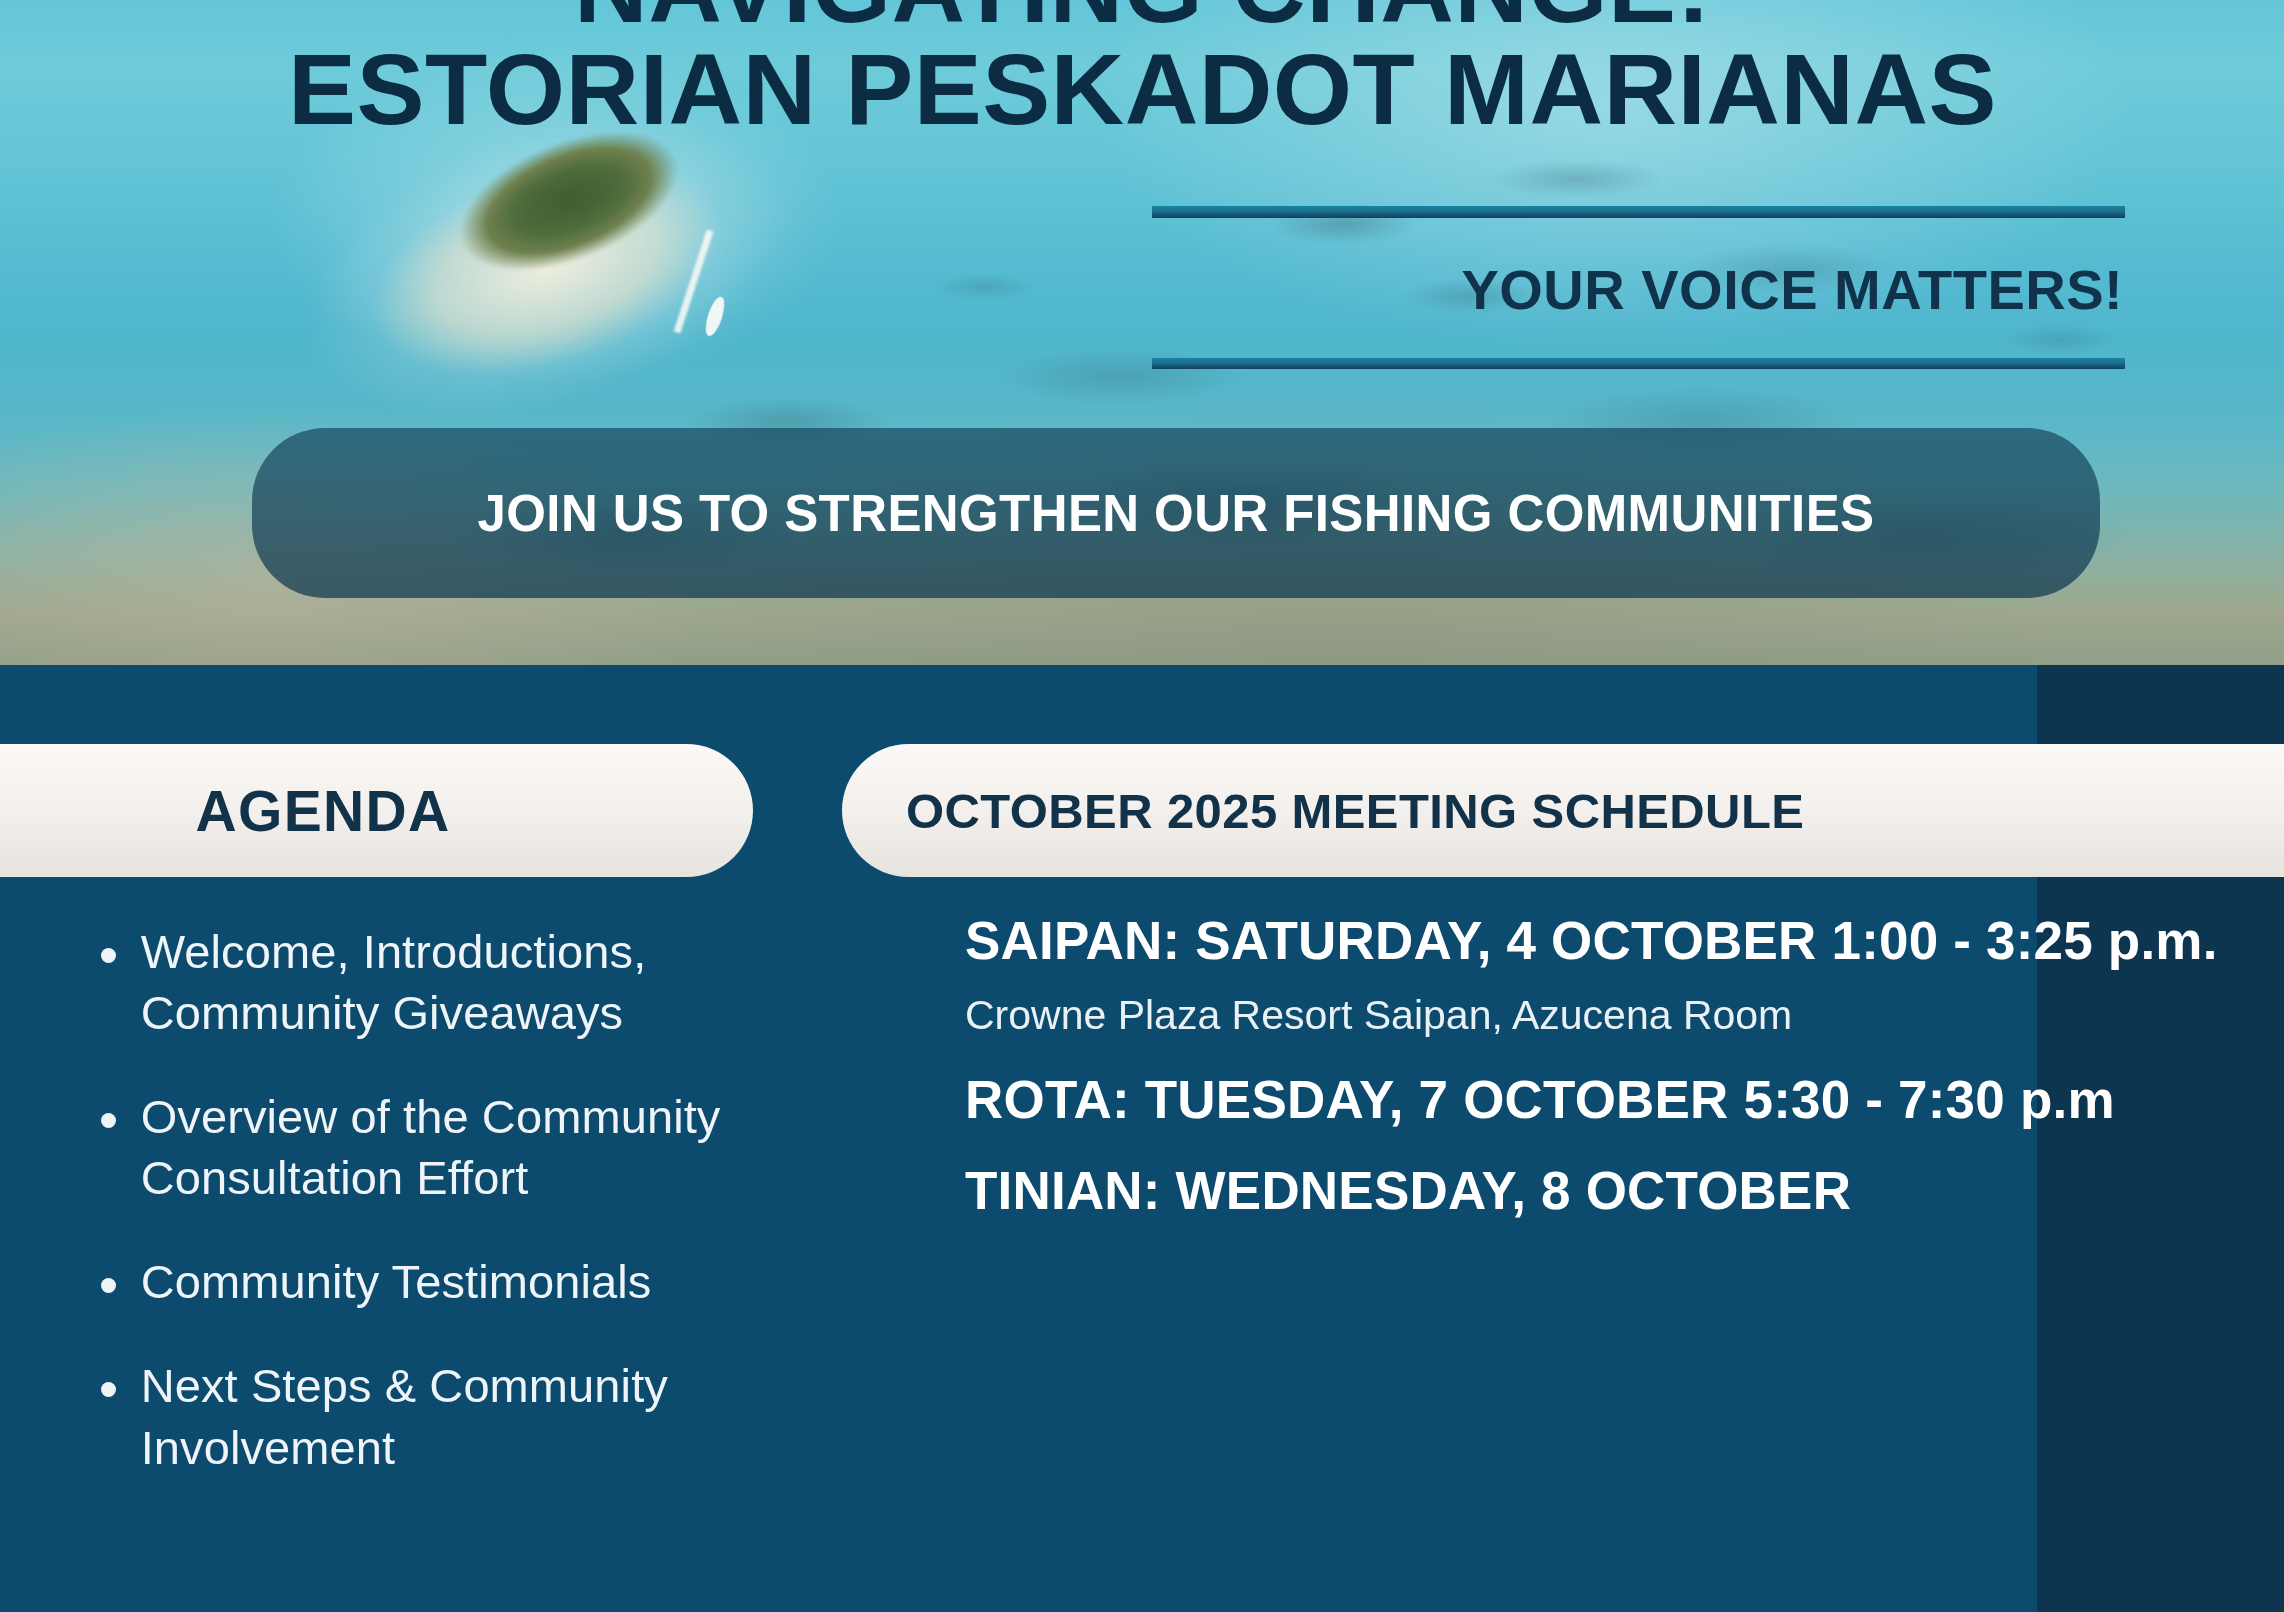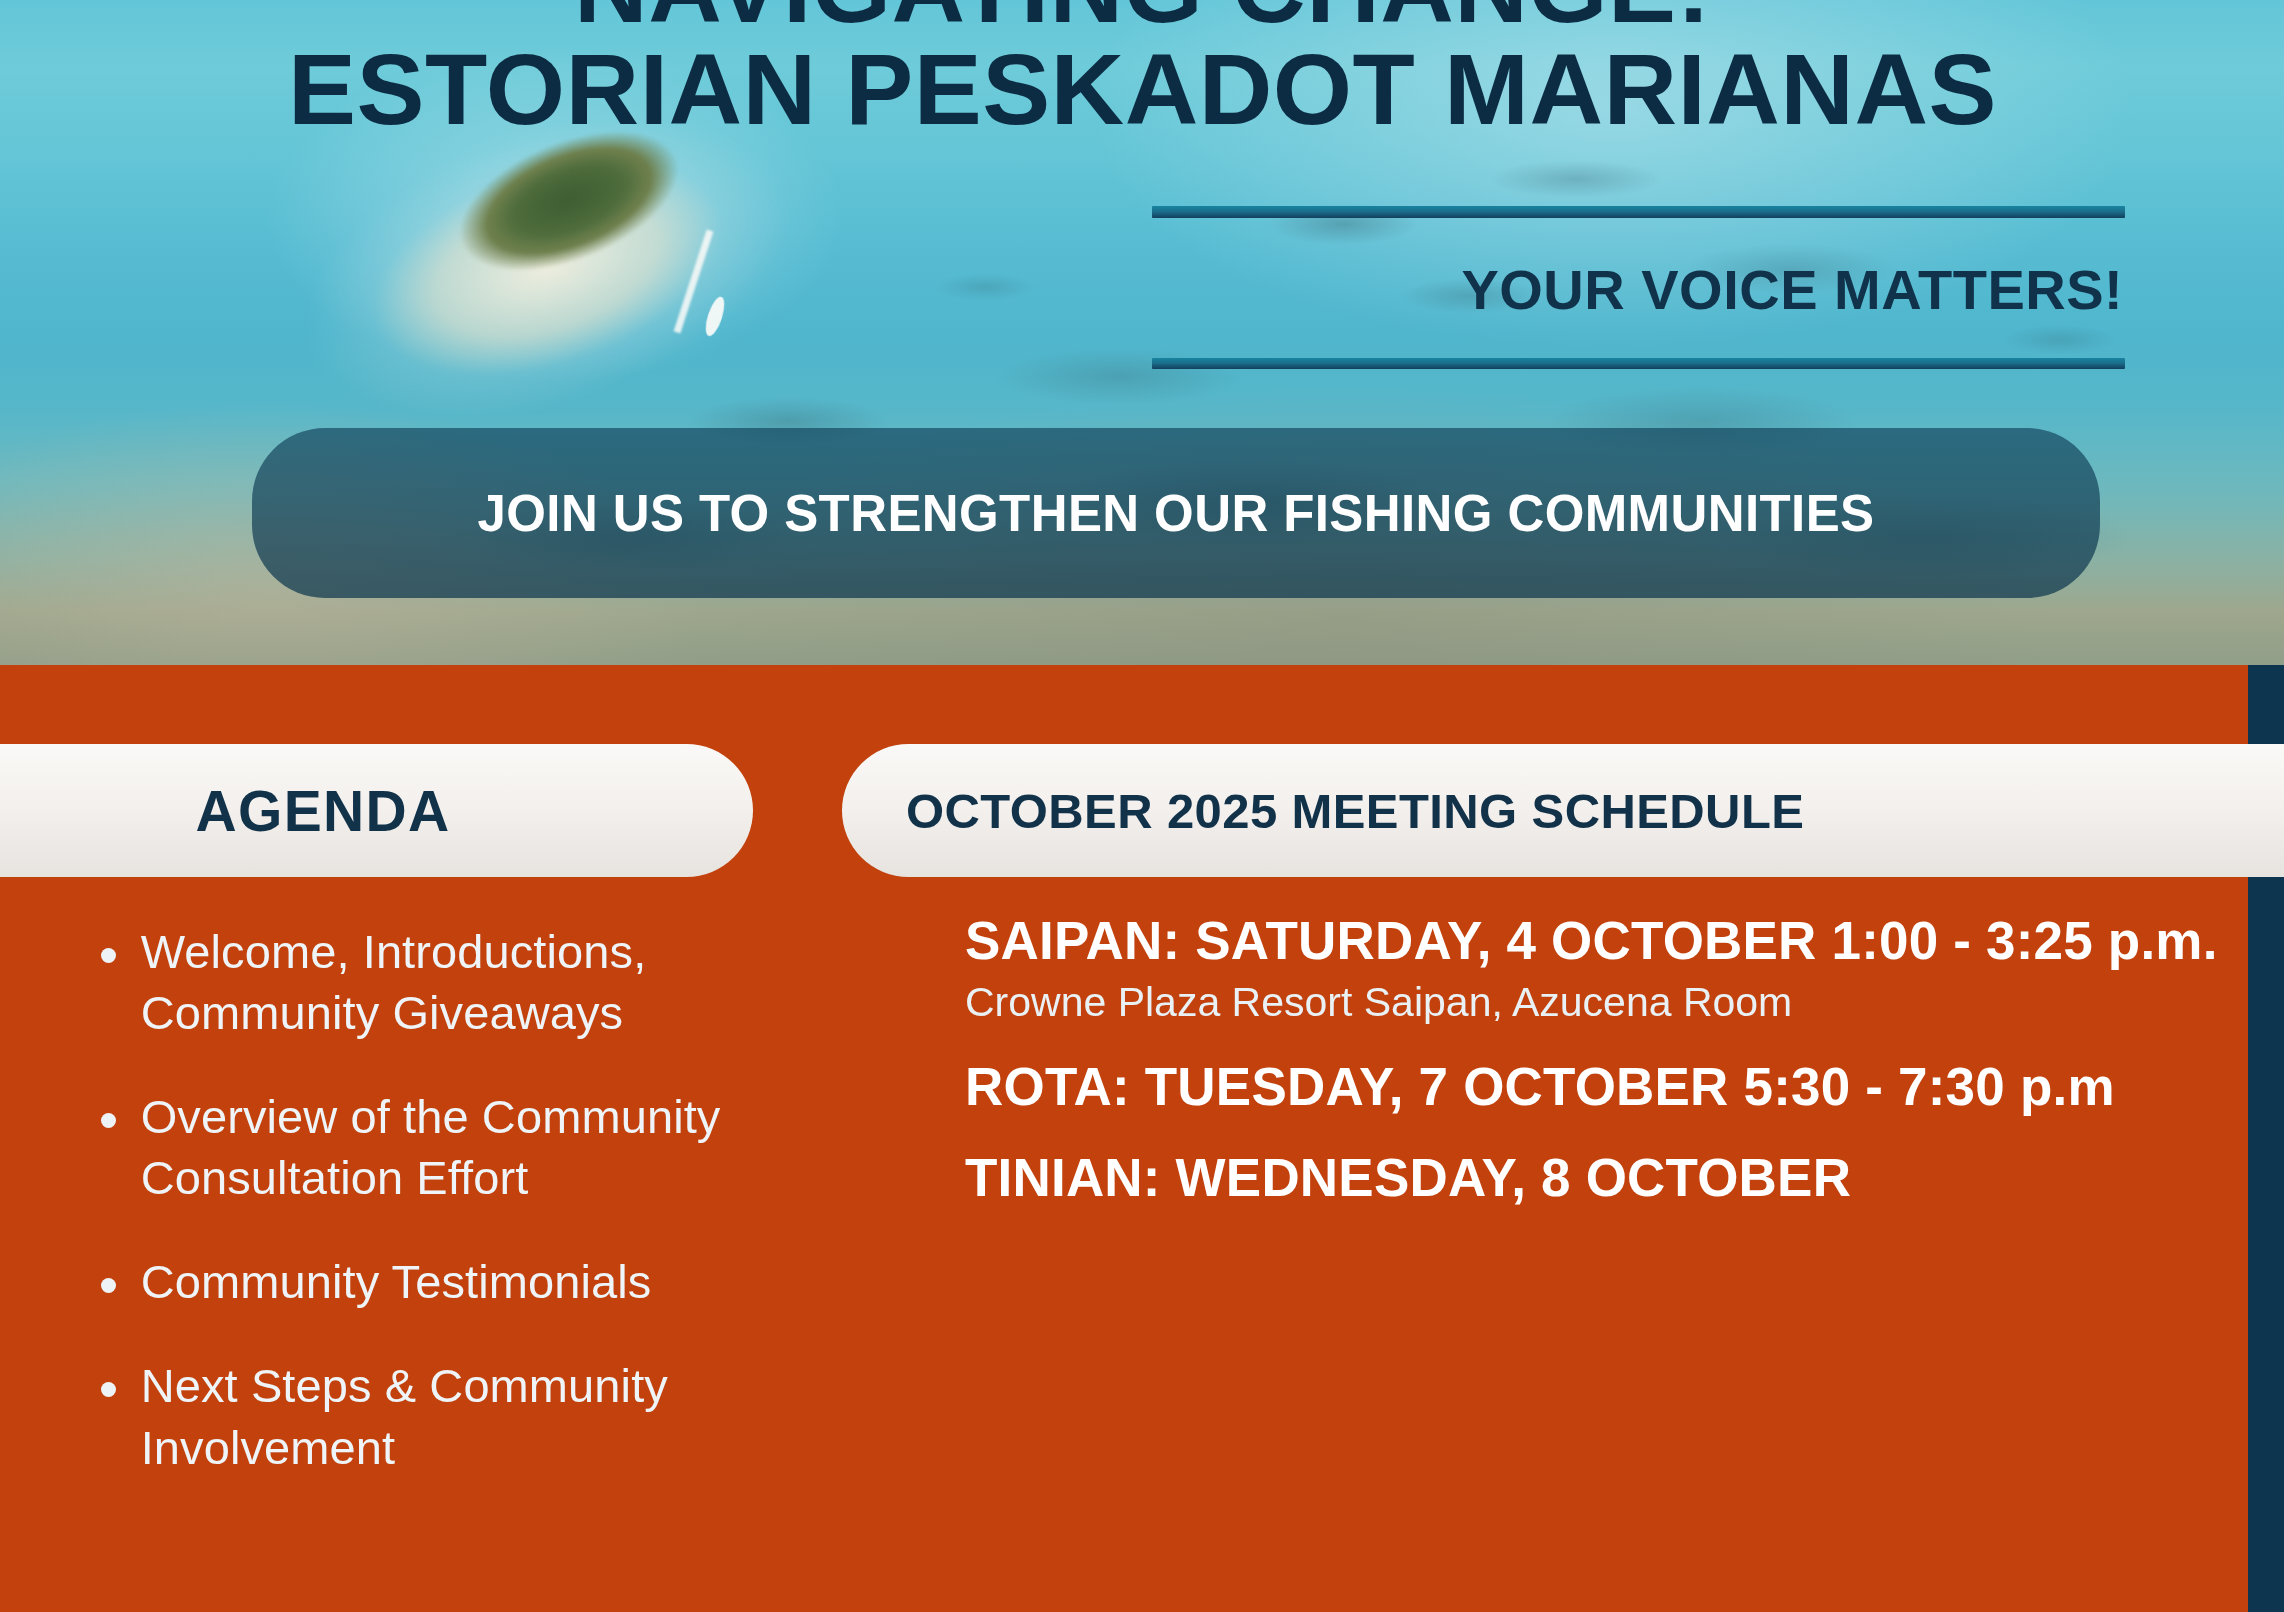--- a/index.html
+++ b/index.html
@@ -175,23 +175,23 @@
     font-size:51px;
     letter-spacing:0.4px;
     color:#ffffff;
     white-space:nowrap;
   }
 
   
   .body-area {
     position:absolute;
     left:0; top:665px;
-    width:2248px;
+    width:2037px;
     height:948px;
-    background:#c2410c;
+    background:#0c4a6e;
   }
 
   
   .pill-row {
     position:absolute;
     left:0; top:79px;
     width:2285px;
     height:133px;
   }
   .pill {
@@ -270,21 +270,21 @@
     line-height:1.20;
     color:#ffffff;
     letter-spacing:0.2px;
   }
   .sched-where {
     font-family:"Liberation Sans", sans-serif;
     font-weight:normal;
     font-size:41px;
     line-height:1.26;
     color:#e9f1f5;
-    margin-top:4px;
+    margin-top:17px;
   }
   .sched-block.tight .sched-where { margin-top:7.2px; }
 </style>
 </head>
 <body>
 
 <div class="poster">
 
   <div class="hero">
     <div class="hero-photo"></div>

